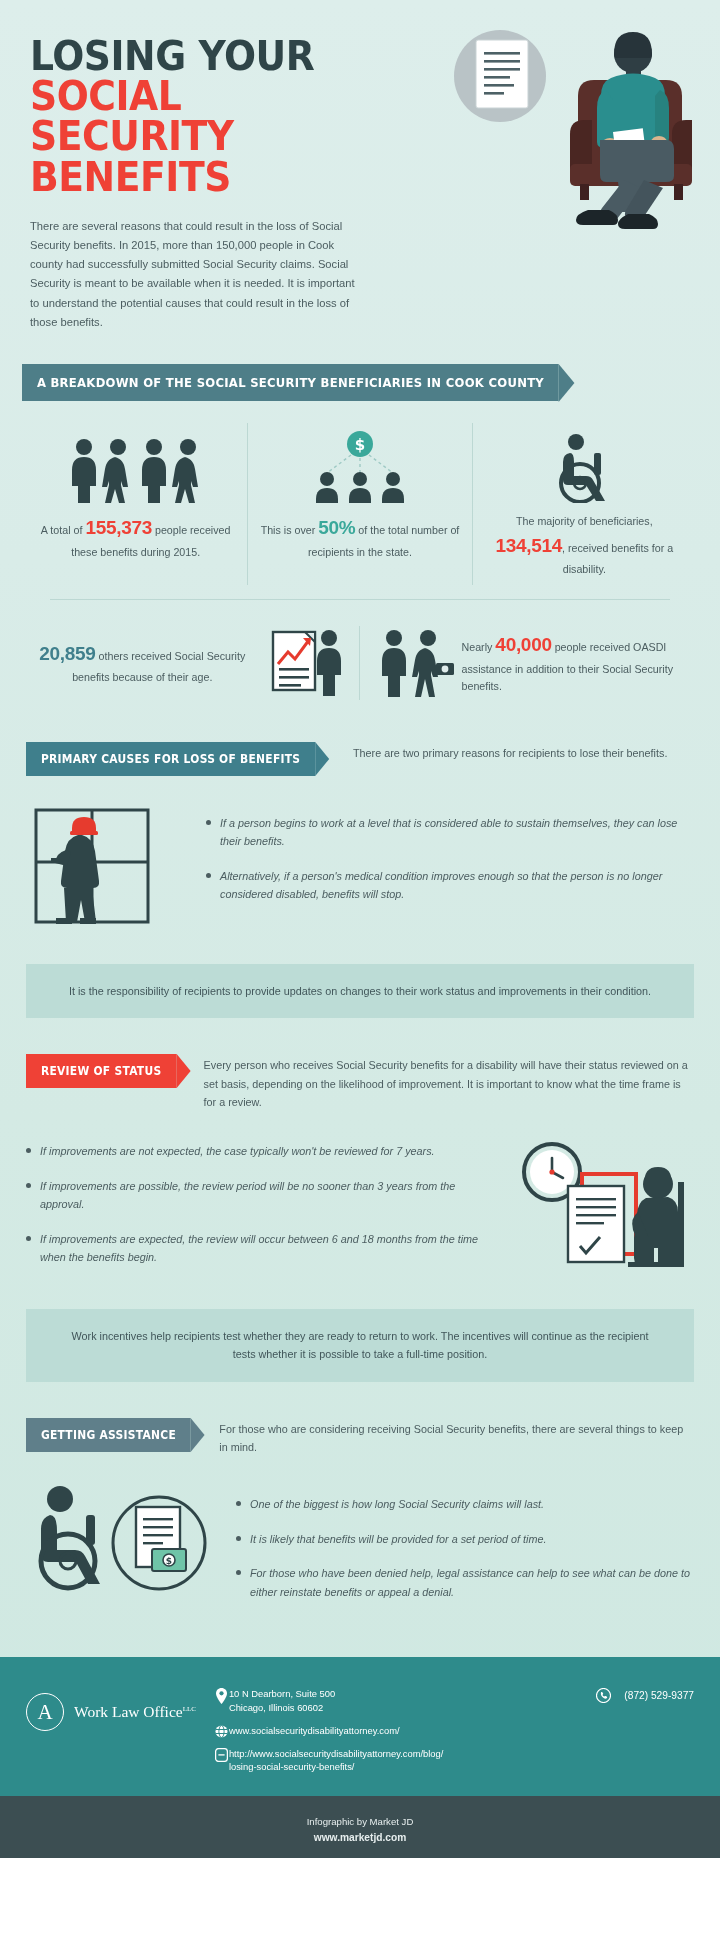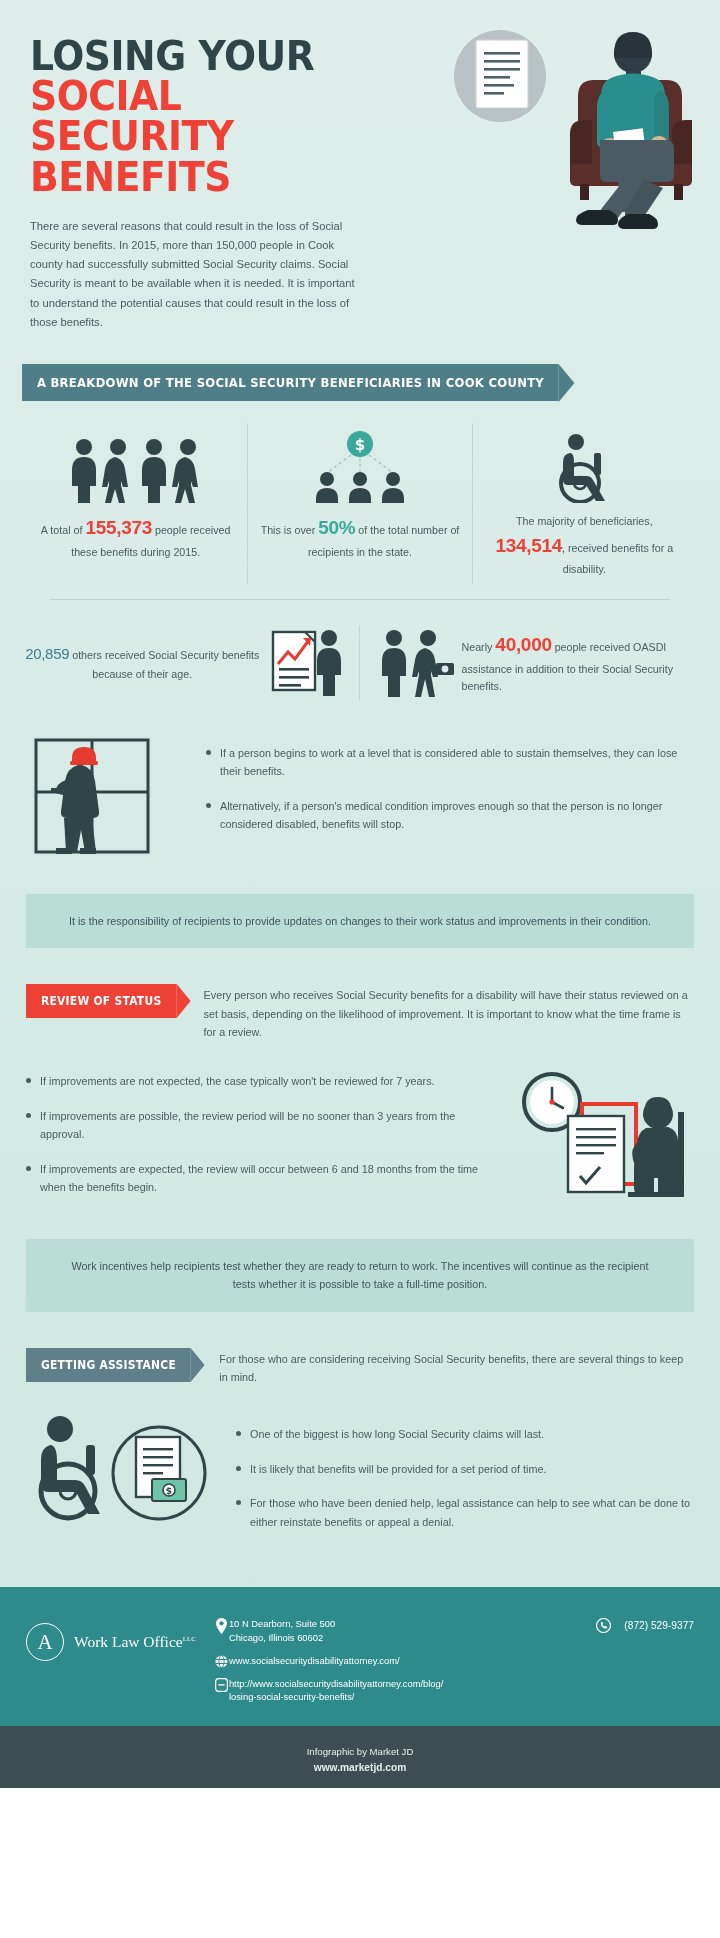--- a/index.html
+++ b/index.html
@@ -70,21 +70,21 @@
 
   
   .stats { padding: 22px 24px 8px 24px; }
   .stats-row { display: flex; align-items: stretch; }
   .stat-cell { flex: 1; padding: 6px 10px; text-align: center; }
   .stat-cell.divider-r { border-right: 1px solid #bcd8d3; }
   .stat-icons { height: 74px; display: flex; align-items: flex-end; justify-content: center; gap: 4px; }
   .stat-text { font-size: 10.7px; line-height: 1.62; color: #4b5d60; margin-top: 10px; }
   .big-red { color: #ef4136; font-size: 19px; font-weight: bold; letter-spacing: -0.3px; }
   .big-teal { color: #3aa89a; font-size: 19px; font-weight: bold; letter-spacing: -0.3px; }
-  .big-blue { color: #3f7f8c; font-size: 15px; font-weight: normal; letter-spacing: -0.3px; }
+  .big-blue { color: #3f7f8c; font-size: 19px; font-weight: bold; letter-spacing: -0.3px; }
   .row-sep { height: 1px; background: #bcd8d3; margin: 14px 26px 0 26px; }
 
   .stats-row2 { display: flex; align-items: center; padding: 18px 24px 6px 24px; }
   .s2-left { flex: 1; display: flex; align-items: center; gap: 8px; padding-right: 14px; border-right: 1px solid #bcd8d3; }
   .s2-right { flex: 1; display: flex; align-items: center; gap: 6px; padding-left: 16px; }
   .s2-text { font-size: 10.7px; line-height: 1.62; color: #4b5d60; }
 
   
   .tag {
     position: relative;
@@ -111,21 +111,21 @@
   .tag-red { background: #ef4136; }
   .tag-red::after { color: #ef4136; }
   .tag-slate { background: #5f7f8a; }
   .tag-slate::after { color: #5f7f8a; }
 
   .sec { padding: 0 26px; }
   .sec-head { display: flex; align-items: flex-start; gap: 16px; margin-top: 34px; }
   .sec-head .tag-holder { flex: 0 0 auto; padding-top: 2px; }
   .sec-head .sec-intro { flex: 1; font-size: 10.8px; line-height: 1.72; color: #4b5d60; padding-top: 4px; }
 
-  ul.bullets { list-style: none; margin: 0; padding: 0; }
+  ul.bullets { list-style: none; margin: 0; padding: 0; font-style: italic; }
   ul.bullets li {
     position: relative;
     padding-left: 14px;
     font-size: 10.8px;
     line-height: 1.72;
     color: #4b5d60;
     margin-bottom: 16px;
   }
   ul.bullets li::before {
     content: "";
@@ -358,20 +358,26 @@
           </g>
         </svg>
       </div>
       <div class="s2-text" style="flex:1;">
         <span>Nearly </span><span class="big-red">40,000</span><span> people received OASDI assistance in addition to their Social Security benefits.</span>
       </div>
     </div>
   </div>
 
   <div class="sec">
+    <div class="sec-head">
+      <div class="tag-holder">
+        <div class="tag tag-teal">Primary Causes for Loss of Benefits</div>
+      </div>
+      <div class="sec-intro">There are two primary reasons for recipients to lose their benefits.</div>
+    </div>
 
     <div class="two-col" style="margin-top:22px;">
       <div style="flex:0 0 150px;">
         <svg width="150" height="140" viewBox="0 0 150 140">
           <g stroke="#2f4548" stroke-width="3" fill="none">
             <rect x="10" y="12" width="112" height="112"></rect>
             <path d="M10 64 H122"></path>
             <path d="M66 12 V124"></path>
           </g>
 

